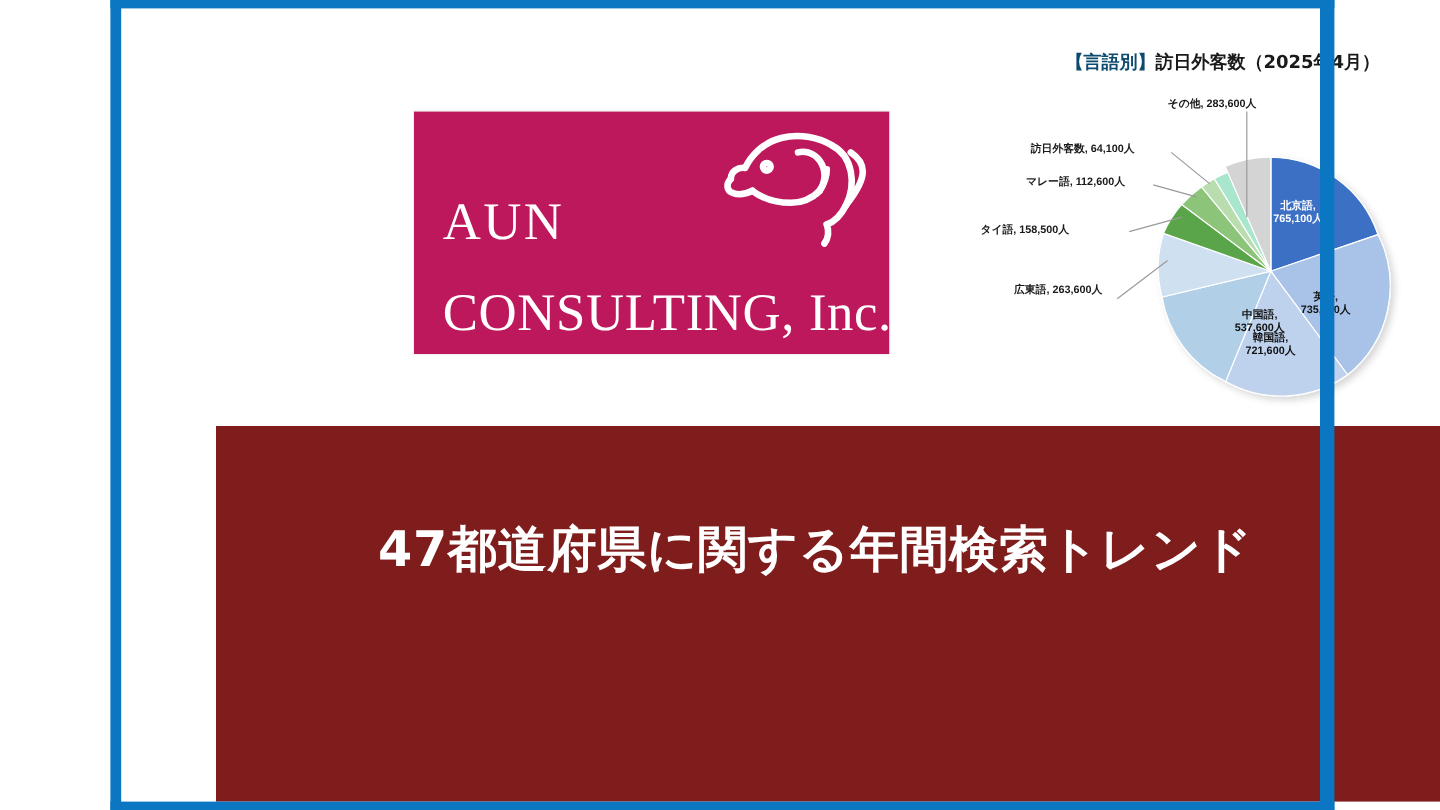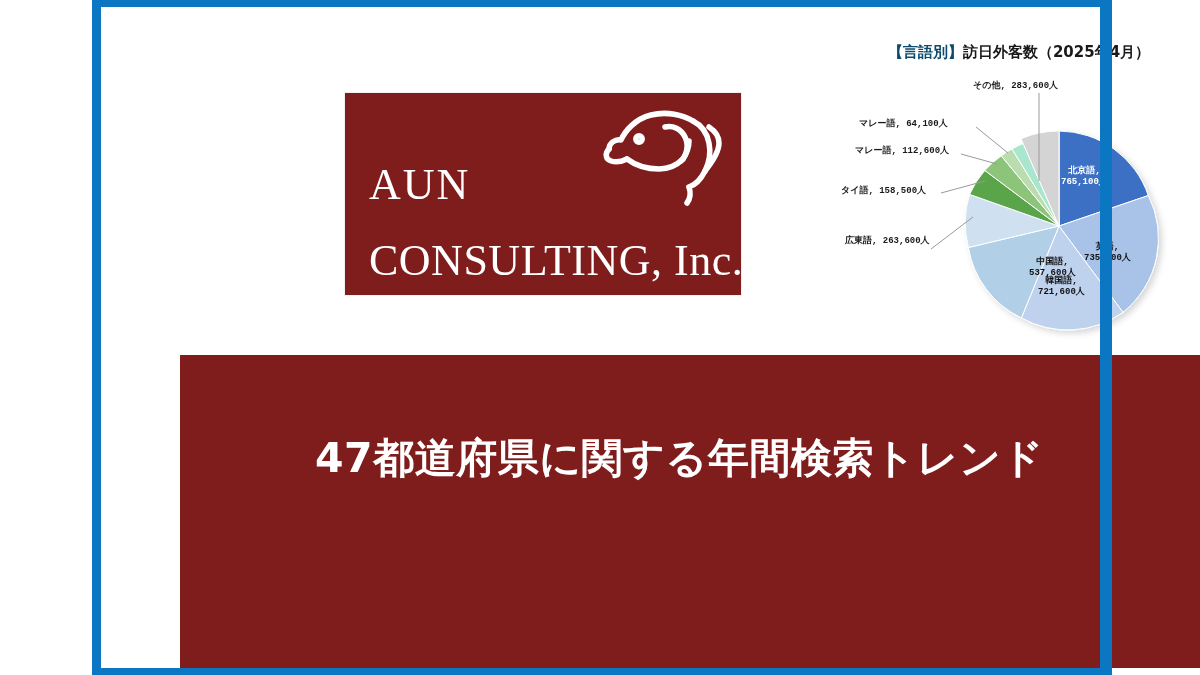--- a/index.html
+++ b/index.html
@@ -67,21 +67,21 @@
     background: #ffffff;
   }
 
   
   .logo-box {
     position: absolute;
     left: 152px;
     top: 86px;
     width: 396px;
     height: 202px;
-    background: #7f1d1d;
+    background: #be185d;
     box-shadow: 0 0 0 1px rgba(0,0,0,0.06);
   }
   .logo-text {
     position: absolute;
     left: 24px;
     bottom: 12px;
     color: #ffffff;
     font-family: "Liberation Serif", "DejaVu Serif", serif;
     line-height: 1.0;
     white-space: nowrap;
@@ -132,21 +132,21 @@
     position: absolute;
     left: 0;
     top: 0;
     width: 460px;
     height: 310px;
   }
   .pie-svg { position: absolute; left: 0; top: 0; }
 
   .pie-label {
     position: absolute;
-    font-family: Liberation Mono, monospace;
+    font-family: Liberation Sans, sans-serif;
     font-size: 9px;
     font-weight: bold;
     color: #1a1a1a;
     line-height: 1.25;
     white-space: nowrap;
   }
   .pie-label.inner { color: #111111; text-align: center; }
   .pie-label.inner.onblue { color: #ffffff; }
 
   
@@ -247,23 +247,23 @@
           <g stroke="#9a9a9a" stroke-width="1" fill="none">
             <line x1="250" y1="150" x2="250" y2="62"></line>
             <line x1="219" y1="122" x2="187" y2="96"></line>
             <line x1="208" y1="133" x2="172" y2="123"></line>
             <line x1="196" y1="150" x2="152" y2="162"></line>
             <line x1="184" y1="186" x2="142" y2="218"></line>
           </g>
         </svg>
 
         <div class="pie-label" style="left:184px; top:50px;">その他, 283,600人</div>
-        <div class="pie-label" style="left:70px; top:88px;">マレー語, 64,100人</div>
+        <div class="pie-label" style="left:70px; top:88px;">訪日外客数, 64,100人</div>
         <div class="pie-label" style="left:66px; top:115px;">マレー語, 112,600人</div>
-        <div class="pie-label" style="left:52px; top:155px;">タイ語, 158,500人</div>
+        <div class="pie-label" style="left:28px; top:155px;">タイ語, 158,500人</div>
         <div class="pie-label" style="left:56px; top:205px;">広東語, 263,600人</div>
 
         <div class="pie-label inner onblue" style="left:272px; top:135px;">
           <span>北京語,</span><br>
           <span>765,100人</span>
         </div>
         <div class="pie-label inner" style="left:295px; top:211px;">
           <span>英語,</span><br>
           <span>735,800人</span>
         </div>

